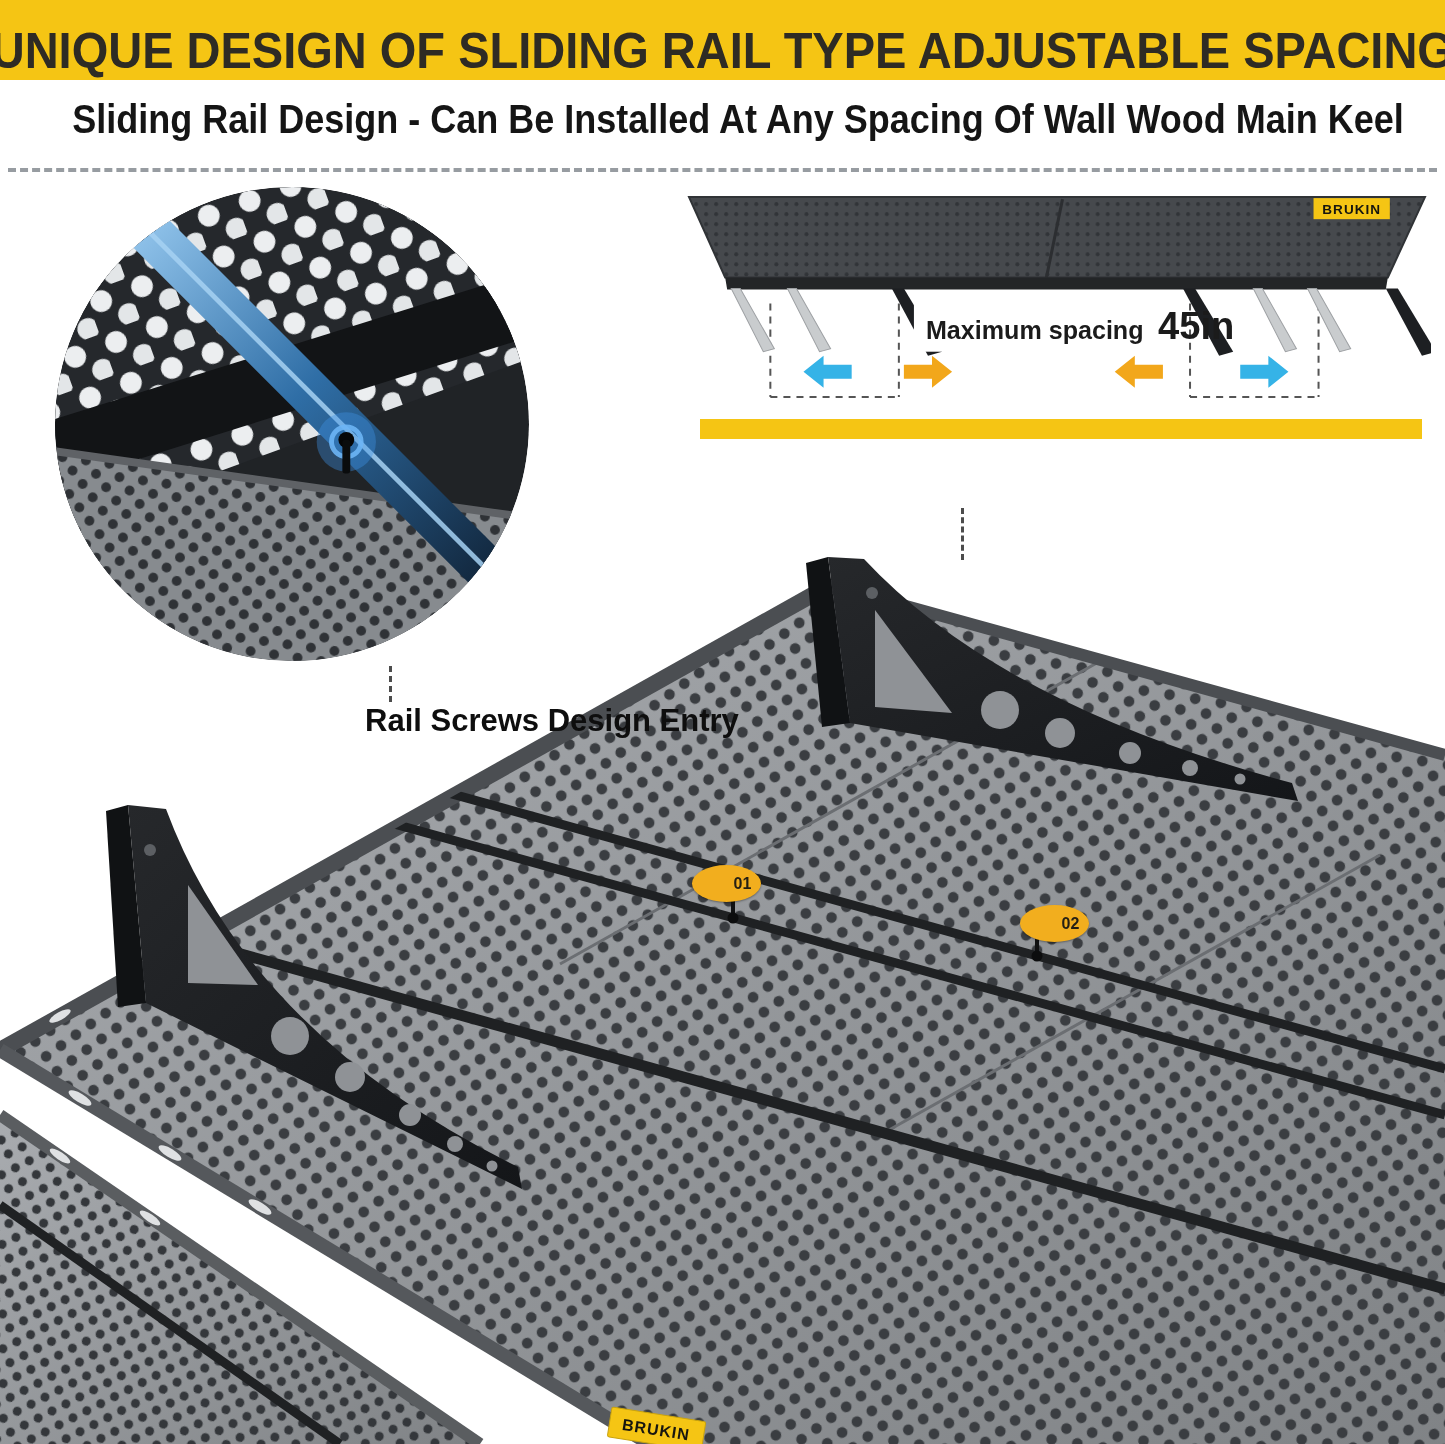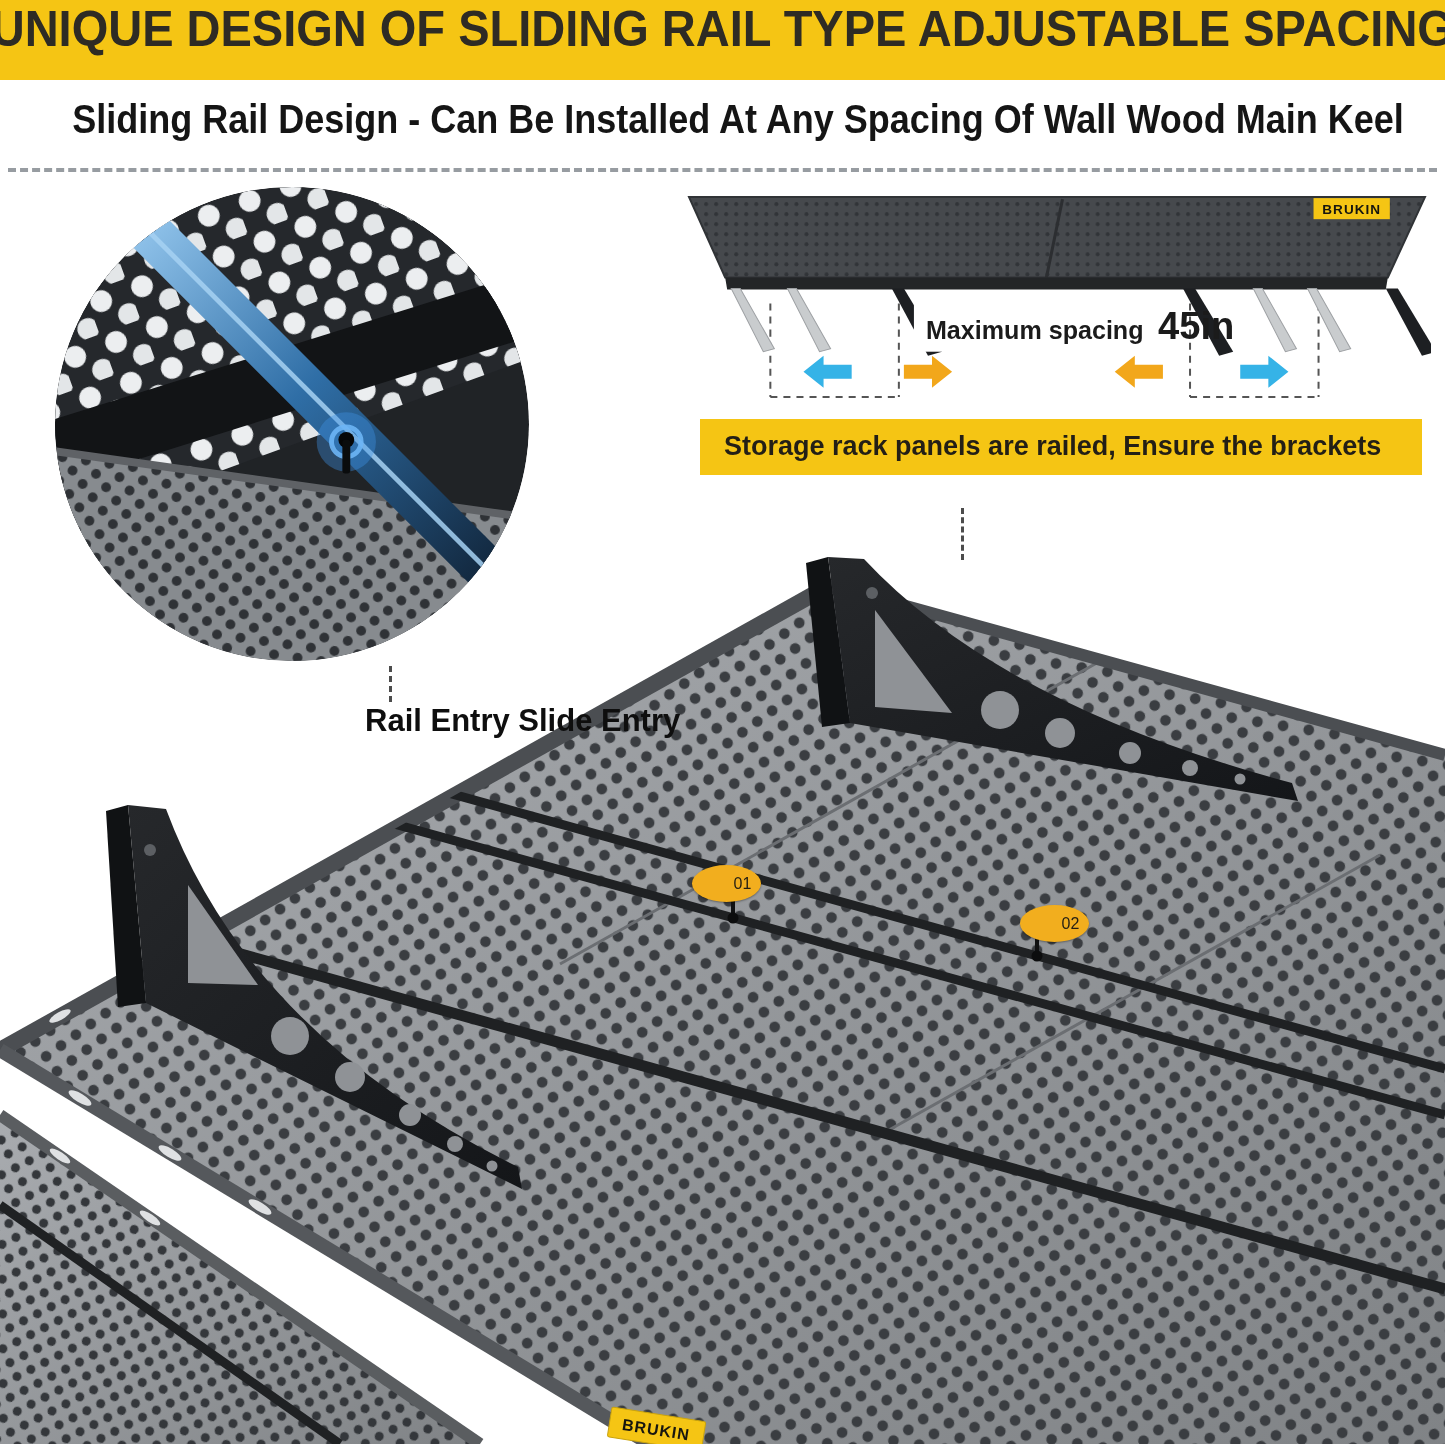--- a/index.html
+++ b/index.html
@@ -1,20 +1,20 @@
 <!DOCTYPE html>
 <html><head>
 <meta charset="utf-8">
 <style>
   html,body{margin:0;padding:0;background:#dcdcdc;}
   .page{position:relative;width:1445px;height:1444px;background:#ffffff;overflow:hidden;
         font-family:"Liberation Sans",sans-serif;}
 
   .banner{position:absolute;left:0;top:0;width:100%;height:80px;background:#F5C514;
-          display:flex;align-items:flex-start;justify-content:center;}
+          display:flex;align-items:flex-end;justify-content:center;}
   .banner h1{margin:0;font-size:50px;font-weight:bold;color:#2e2b24;white-space:nowrap;
              transform:scaleX(.94);letter-spacing:0;}
 
   .subtitle{position:absolute;left:0;top:97px;width:100%;text-align:center;font-size:40px;
             font-weight:bold;color:#151515;white-space:nowrap;transform:scaleX(.9);}
 
   .sep{position:absolute;left:8px;right:8px;top:168px;border-top:4px dashed #979ca1;}
 
   .zoom-wrap{position:absolute;left:55px;top:187px;width:474px;height:474px;border-radius:50%;
              overflow:hidden;}
@@ -25,21 +25,21 @@
   .caption{position:absolute;left:700px;top:419px;width:722px;box-sizing:border-box;
            background:#F5C514;color:#231f16;font-weight:bold;font-size:27px;line-height:1.32;
            padding:10px 14px 10px 24px;}
 
   .main-art{position:absolute;left:0;top:555px;width:1445px;height:889px;}
 
   .callout{position:absolute;left:365px;top:703px;font-size:31px;font-weight:bold;color:#0e0e0e;
            white-space:nowrap;}
 
   .badge{position:absolute;width:37px;height:37px;border-radius:50%;background:#F2AE1E;
-         color:#241f14;font-weight:normal;font-size:16px;display:flex;align-items:center;
+         color:#241f14;font-weight:bold;font-size:16px;display:flex;align-items:center;
          justify-content:center;box-shadow:0 1px 2px rgba(0,0,0,.35);padding-left:32px;}
   .badge.b1{left:692px;top:865px;}
   .badge.b2{left:1020px;top:905px;}
 
   .dash-v{position:absolute;border-left:3px dashed #4c4c4c;width:0;}
   .dash-h{position:absolute;border-top:3px dashed #4c4c4c;height:0;}
   .dv1{left:961px;top:508px;height:52px;}
   .dv2{left:389px;top:666px;height:36px;}
   .dv3{left:705px;top:733px;height:128px;}
   .dh1{left:664px;top:732px;width:42px;}
@@ -151,21 +151,20 @@
       <g>
         <polygon points="168,173 140,173 140,164 120,180 140,196 140,187 168,187" fill="#35B3E7"></polygon>
         <polygon points="220,173 248,173 248,164 268,180 248,196 248,187 220,187" fill="#F2A71B"></polygon>
         <polygon points="478,173 450,173 450,164 430,180 450,196 450,187 478,187" fill="#F2A71B"></polygon>
         <polygon points="555,173 583,173 583,164 603,180 583,196 583,187 555,187" fill="#35B3E7"></polygon>
       </g>
     </svg>
   </div>
 
   <div class="caption">
-    <div>Storage rack panels are railed, Ensure the brackets</div>
   </div>
 
   <div class="dash-v dv1"></div>
   <div class="dash-v dv2"></div>
   <div class="dash-h dh1"></div>
   <div class="dash-v dv3"></div>
 
   <svg class="main-art" viewBox="0 0 1445 889">
     <defs>
       <pattern id="perf" width="26" height="26" patternUnits="userSpaceOnUse" patternTransform="rotate(9)">
@@ -263,17 +262,17 @@
       </g>
       <circle cx="872" cy="38" r="6" fill="#5c5f63"></circle>
     </g>
 
     <g transform="translate(612,852) rotate(9)">
       <rect x="0" y="0" width="95" height="30" rx="2" fill="#F5C514" stroke="#c9a30e" stroke-width="1"></rect>
       <text x="47" y="21" text-anchor="middle" font-size="16" font-weight="bold" fill="#17160f" letter-spacing="1">BRUKIN</text>
     </g>
   </svg>
 
-  <div class="callout">Rail Entry Slide Entry</div>
+  <div class="callout">Rail Screws Design Entry</div>
   <div class="badge b1">01</div>
   <div class="badge b2">02</div>
 
 </div>
 
 </body></html>

